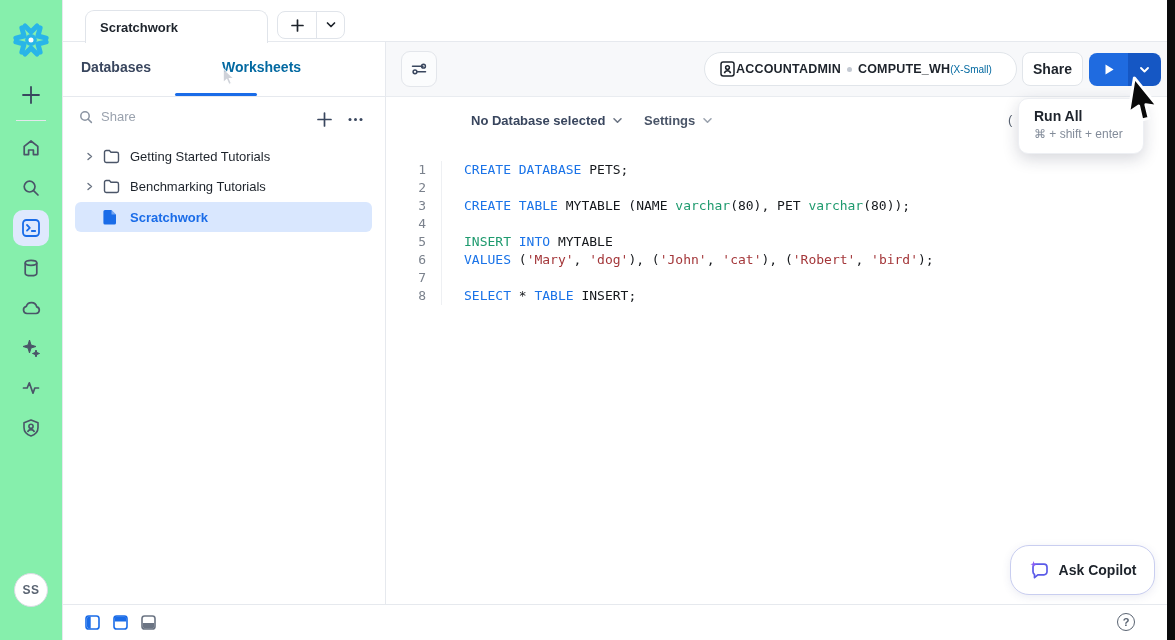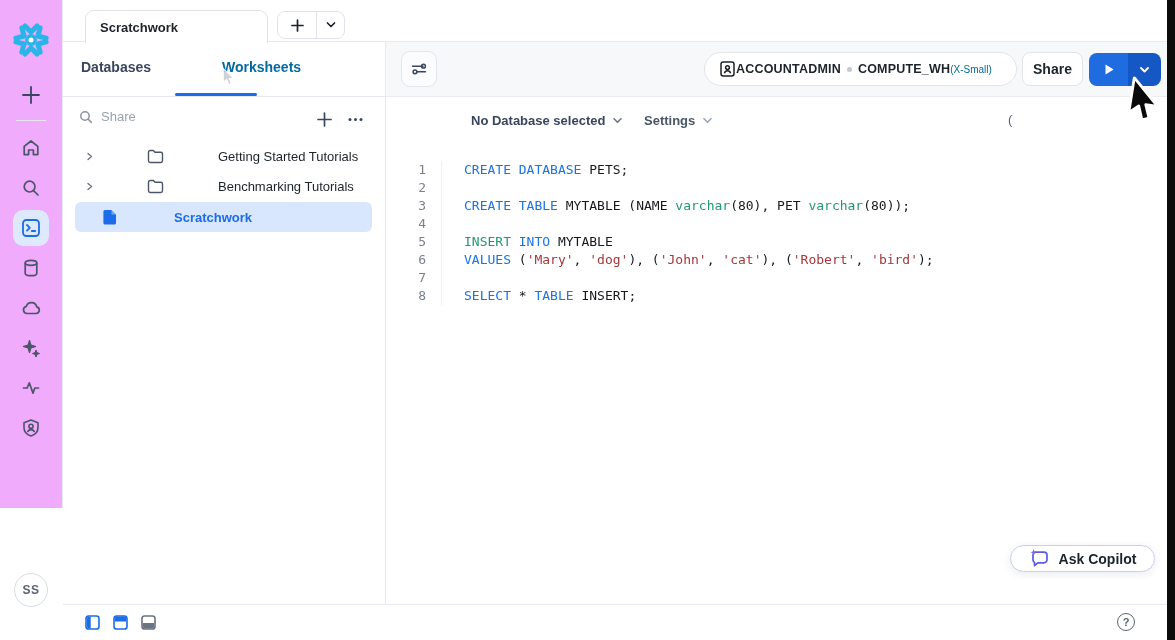--- a/index.html
+++ b/index.html
@@ -1,21 +1,21 @@
 <!DOCTYPE html>
 <html><head>
 <meta charset="utf-8">
 <style>
   * { margin:0; padding:0; box-sizing:border-box; }
   html,body { width:1175px; height:640px; }
   body { font-family:"Liberation Sans", sans-serif; background:#fff; color:#1D232B; overflow:hidden; }
   #app { position:relative; width:1175px; height:640px; background:#fff; overflow:hidden; }
 
   
-  .rail { position:absolute; left:0; top:0; width:63px; height:508px; background:#f0abfc; border-right:1px solid #E6E9EE; z-index:5; }
+  .rail { position:absolute; left:0; top:0; width:63px; height:640px; background:#86efac; border-right:1px solid #E6E9EE; z-index:5; }
   .rail-logo { position:absolute; left:11px; top:20px; width:40px; height:40px; }
   .rail-plus { position:absolute; left:20px; top:84px; width:22px; height:22px; cursor:pointer; }
   .rail-divider { position:absolute; left:16px; top:120px; width:30px; height:1px; background:#E3E7EC; }
   .rail-item { position:absolute; left:13px; width:36px; height:36px; display:flex; align-items:center; justify-content:center; border-radius:10px; cursor:pointer; }
   .rail-item.active { background:#DFE9FD; }
   .rail-item svg { stroke:#4A5568; }
   .rail-item.active svg { stroke:#1A6CE8; }
   .avatar { position:absolute; left:14px; top:573px; width:34px; height:34px; border-radius:50%; border:1px solid #D8DCE2; display:flex; align-items:center; justify-content:center; font-size:12px; font-weight:600; color:#5A6472; letter-spacing:.5px; background:#fff; cursor:pointer; }
 
   
@@ -31,21 +31,21 @@
   .sb-tabs { position:absolute; left:0; top:0; width:100%; height:55px; border-bottom:1px solid #E6E9EE; }
   .sb-tab { position:absolute; top:17px; font-size:14px; font-weight:600; color:#39465E; cursor:pointer; }
   .sb-tab.databases { left:18px; }
   .sb-tab.worksheets { left:114px; color:#0369a1;margin-left:45px; }
   .sb-underline { position:absolute; left:112px; top:51px; width:82px; height:3px; border-radius:2px; background:#1A6CE8; }
   .sb-search-row { position:absolute; left:0; top:63px; width:100%; height:32px; }
   .sb-search { position:absolute; left:16px; top:4px; display:flex; align-items:center; gap:8px; color:#9AA2AE; font-size:13px; cursor:text; width:200px; }
   .sb-add { position:absolute; left:250px; top:3px; width:22px; height:22px; display:flex; align-items:center; justify-content:center; cursor:pointer; }
   .sb-more { position:absolute; left:281px; top:3px; width:22px; height:22px; display:flex; align-items:center; justify-content:center; cursor:pointer; color:#39465E; font-weight:700; letter-spacing:1px; font-size:13px; }
   .tree { position:absolute; left:0; top:100px; width:100%; }
-  .tree-row { position:relative; height:29px; display:flex; align-items:center; font-size:13px; color:#1D232B; cursor:pointer; margin:0 13px 1px 12px; border-radius:6px; padding-left:10px;gap:44px; }
+  .tree-row { position:relative; height:29px; display:flex; align-items:center; font-size:13px; color:#1D232B; cursor:pointer; margin:0 13px 1px 12px; border-radius:6px; padding-left:10px; }
   .tree-row .chev { width:10px; margin-right:8px; color:#6B7483; font-size:10px; display:flex; }
   .tree-row .t-icon { width:17px; margin-right:10px; display:flex; }
   .tree-row.selected { background:#D9E7FE; color:#1A6CE8; font-weight:600; height:30px; padding-left:28px; }
 
   
   .main { position:absolute; left:385px; top:42px; width:790px; height:562px; background:#fff; border-left:1px solid #E6E9EE; }
   .toolbar { position:absolute; left:0; top:0; width:100%; height:55px; background:#F7F8FA; border-bottom:1px solid #E9ECF0; }
   .cfg-btn { position:absolute; left:15px; top:9px; width:36px; height:36px; border:1px solid #E3E6EB; border-radius:9px; background:#FBFCFD; display:flex; align-items:center; justify-content:center; cursor:pointer; }
   .ctx-pill { position:absolute; left:318px; top:10px; width:313px; height:34px; border:1px solid #E1E5EA; border-radius:17px; background:#fff; display:flex; align-items:center; padding:0 14px; cursor:pointer; }
   .ctx-pill .role, .ctx-pill .wh { font-size:12.5px; font-weight:700; color:#1D232B; letter-spacing:.2px; }
@@ -69,21 +69,21 @@
   .tk-g { color:#1E9A6E; }
   .tk-s { color:#A4373A; }
   .tk-p { color:#16191D;text-align:center; }
 
   
   .run-menu { position:absolute; left:1018px; top:98px; width:126px; height:56px; background:#fff; border:1px solid #EDEFF3; border-radius:10px; box-shadow:0 5px 16px rgba(25,35,60,.18); z-index:50; padding:9px 0 0 15px; cursor:pointer; }
   .run-menu .rm-label { font-size:14px; font-weight:700; color:#1D232B; }
   .run-menu .rm-short { font-size:12px; color:#828B99; margin-top:3px; }
 
   
-  .copilot { position:absolute; left:1010px; top:545px; width:145px; height:27px; border-radius:19px; background:#fff; border:1px solid #C9CEF0; box-shadow:0 2px 8px rgba(60,70,140,.10); display:flex; align-items:center; justify-content:center; gap:9px; cursor:pointer; z-index:20; }
+  .copilot { position:absolute; left:1010px; top:545px; width:145px; height:50px; border-radius:19px; background:#fff; border:1px solid #C9CEF0; box-shadow:0 2px 8px rgba(60,70,140,.10); display:flex; align-items:center; justify-content:center; gap:9px; cursor:pointer; z-index:20; }
   .copilot .cp-label { font-size:14px; font-weight:700; color:#1D232B; }
 
   
   .bottombar { position:absolute; left:63px; top:604px; width:1112px; height:36px; background:#fff; border-top:1px solid #E6E9EE; z-index:4; }
   .bb-icons { position:absolute; left:22px; top:10px; display:flex; gap:13px; }
   .bb-icons > div { width:15px; height:15px; cursor:pointer; }
   .bb-help { position:absolute; right:40px; top:8px; width:18px; height:18px; border:1.4px solid #5A6472; border-radius:50%; color:#5A6472; font-size:11px; font-weight:600; display:flex; align-items:center; justify-content:center; cursor:pointer; }
 
   
   .edge-strip { position:absolute; right:0; top:0; width:8px; height:640px; background:#0B0B0C; z-index:60; }
@@ -352,20 +352,26 @@
             <span class="lc"></span>
           </div>
           <div class="code-line">
             <span class="ln">8</span>
             <span class="lc"><span class="tk-k">SELECT</span><span class="tk-p"> * </span><span class="tk-k">TABLE</span><span class="tk-p"> INSERT;</span></span>
           </div>
         </div>
     </div>
   </div>
 
+  <div class="run-menu">
+    <div>
+      <div class="rm-label">Run All</div>
+      <div class="rm-short">⌘ + shift + enter</div>
+    </div>
+  </div>
 
   <div class="copilot">
     <svg width="21" height="21" viewBox="0 0 21 21" fill="none">
       <path d="M8 4.2 h7 a3 3 0 0 1 3 3 v4.6 a3 3 0 0 1 -3 3 h-6.2 l-3.3 2.9 v-3.3 a3 3 0 0 1 -1.5 -2.6 v-4.6 a3 3 0 0 1 3 -3 z" stroke="#5B5BE8" stroke-width="1.7" stroke-linejoin="round"></path>
       <path d="M4.6 1 L5.4 3.4 L7.8 4.2 L5.4 5 L4.6 7.4 L3.8 5 L1.4 4.2 L3.8 3.4 Z" fill="#8B5CF6"></path>
     </svg>
     <span class="cp-label">Ask Copilot</span>
   </div>
 
   <div class="bottombar">

